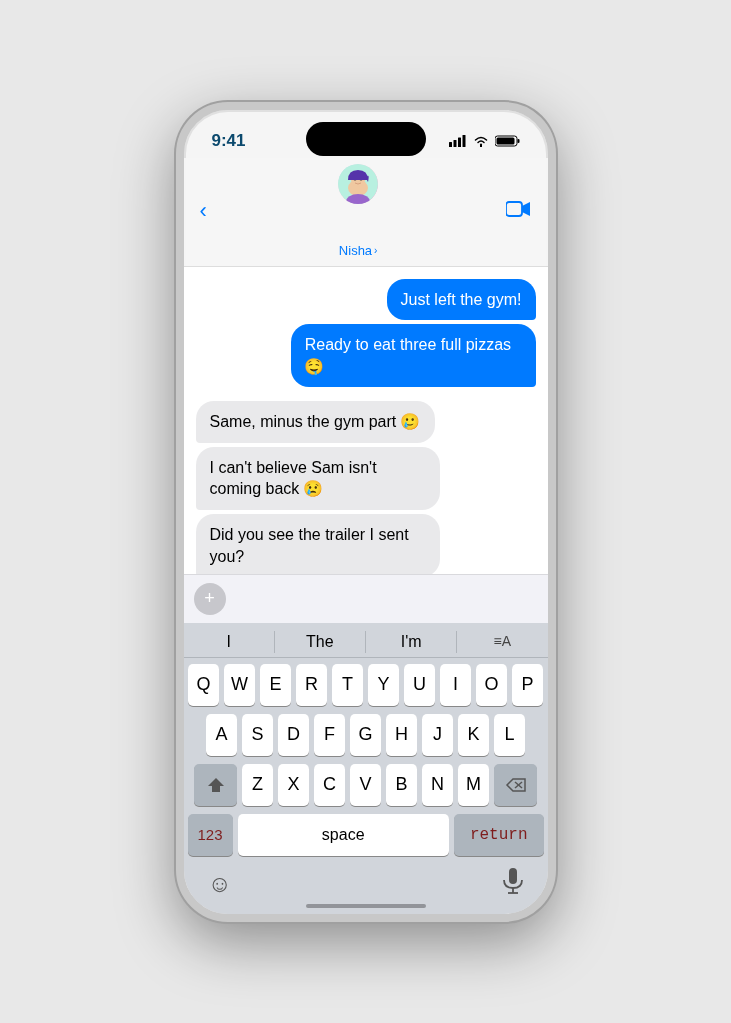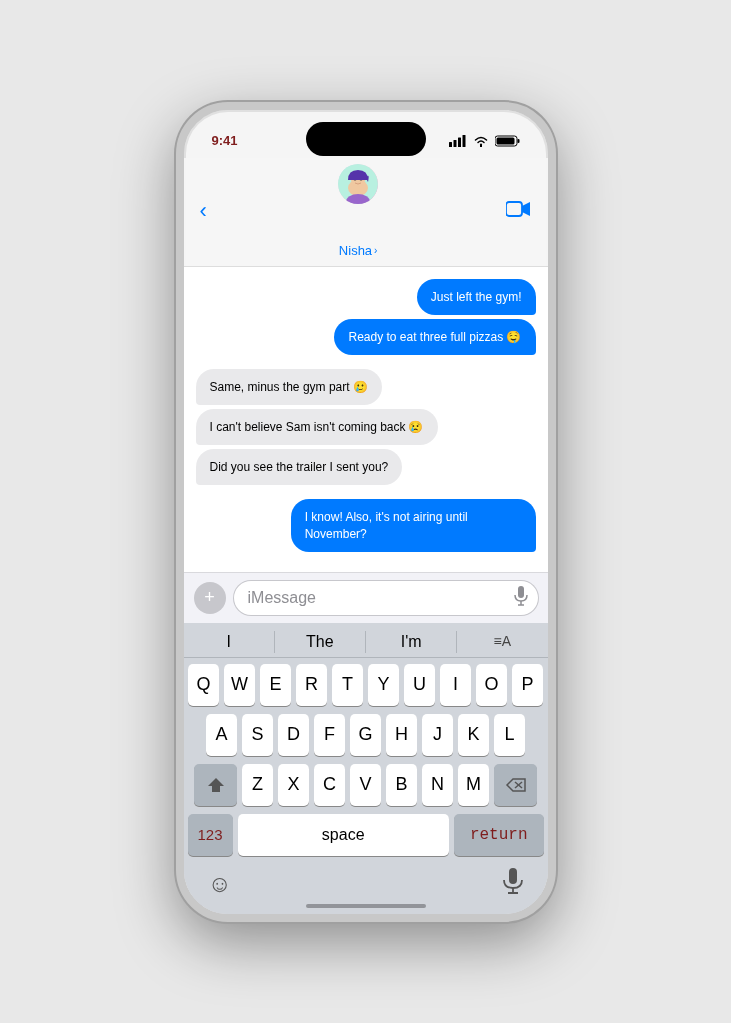--- a/index.html
+++ b/index.html
@@ -48,23 +48,23 @@
     
     .status-bar {
       display: flex;
       justify-content: space-between;
       align-items: center;
       padding: 14px 28px 0;
       height: 48px;
       flex-shrink: 0;
     }
     .status-time {
-      font-size: 13px;
+      font-size: 17px;
       font-weight: 600;
-      color: #7f1d1d;
+      color: #0c4a6e;
     }
     .status-icons {
       display: flex;
       align-items: center;
       gap: 6px;
     }
     
     .dynamic-island {
       position: absolute;
       top: 12px;
@@ -142,21 +142,21 @@
     .bubble-row.sent {
       justify-content: flex-end;
     }
     .bubble-row.received {
       justify-content: flex-start;
     }
     .bubble {
       max-width: 72%;
       padding: 10px 14px;
       border-radius: 18px;
-      font-size: 12px;
+      font-size: 16px;
       line-height: 1.35;
       word-break: break-word;
     }
     .bubble.sent {
       background: #007aff;
       color: #fff;
       border-bottom-right-radius: 4px;
     }
     .bubble.received {
       background: #e9e9eb;
@@ -394,33 +394,20 @@
     <div style="margin-top:6px;"></div>
 
     <div class="bubble-row sent">
       <div class="bubble sent">I know! Also, it's not airing until November?</div>
     </div>
 
   </div>
 
   <div class="input-bar">
     <div class="input-plus">+</div>
-    <div class="input-wrapper">
-      <div class="input-field-inner">
-        <span style="color:#8e8e93; font-size:16px;">iMessage</span>
-      </div>
-      <span class="input-mic">
-        <svg width="14" height="20" viewBox="0 0 14 20">
-          <rect x="4" y="0" width="6" height="12" rx="3" fill="#8e8e93"></rect>
-          <path d="M1 9 Q1 15 7 15 Q13 15 13 9" stroke="#8e8e93" stroke-width="1.5" fill="none"></path>
-          <line x1="7" y1="15" x2="7" y2="19" stroke="#8e8e93" stroke-width="1.5"></line>
-          <line x1="4" y1="19" x2="10" y2="19" stroke="#8e8e93" stroke-width="1.5"></line>
-        </svg>
-      </span>
-    </div>
   </div>
 
   <div class="keyboard">
 
     <div class="keyboard-suggestions">
       <div class="suggestion">I</div>
       <div class="suggestion">The</div>
       <div class="suggestion">I'm</div>
       <div class="suggestion suggestion-special">≡A</div>
     </div>

